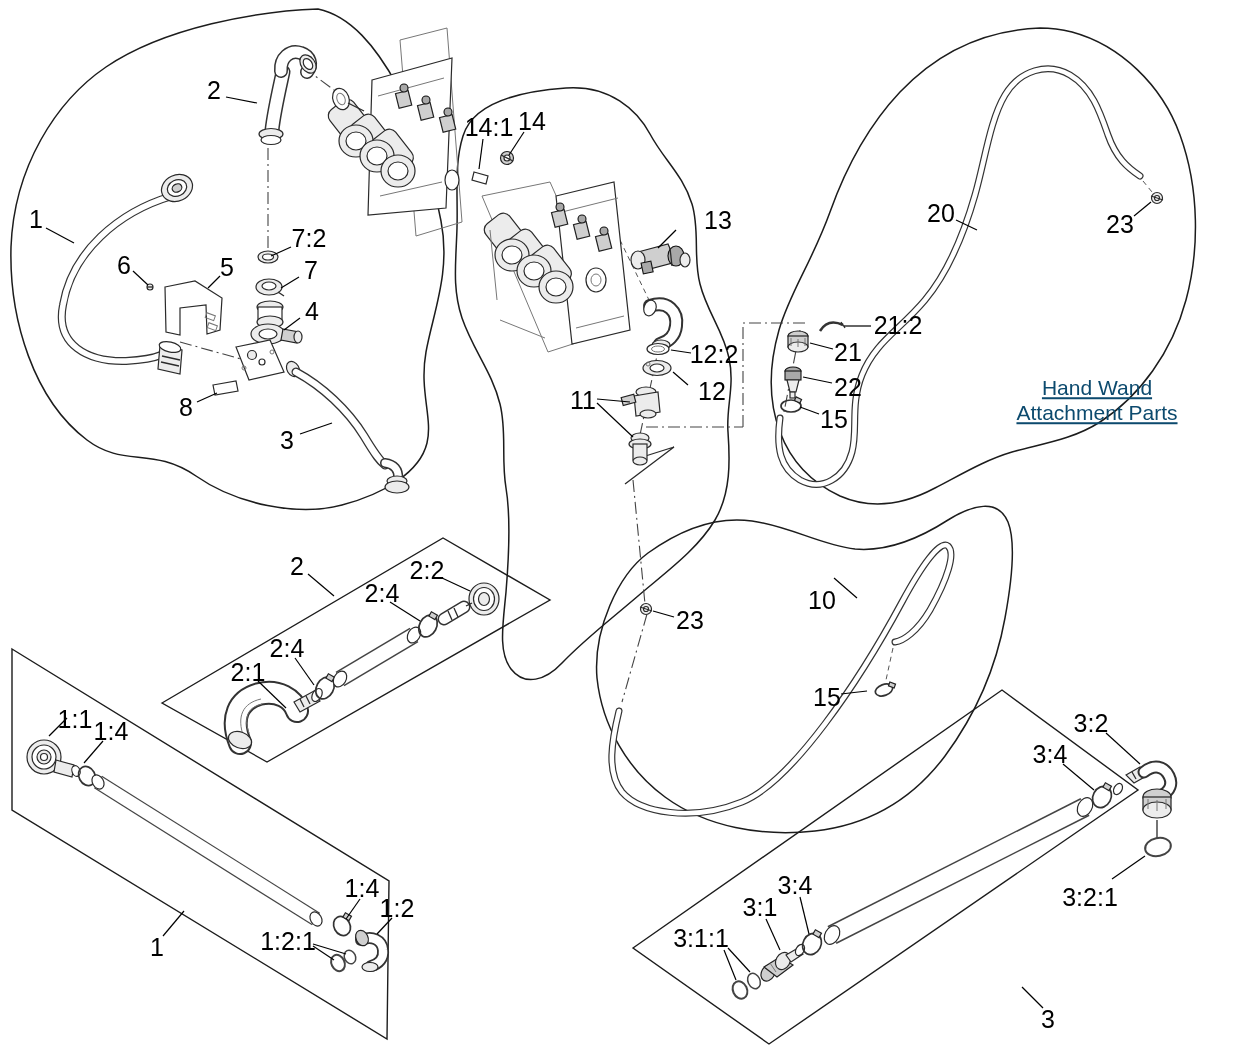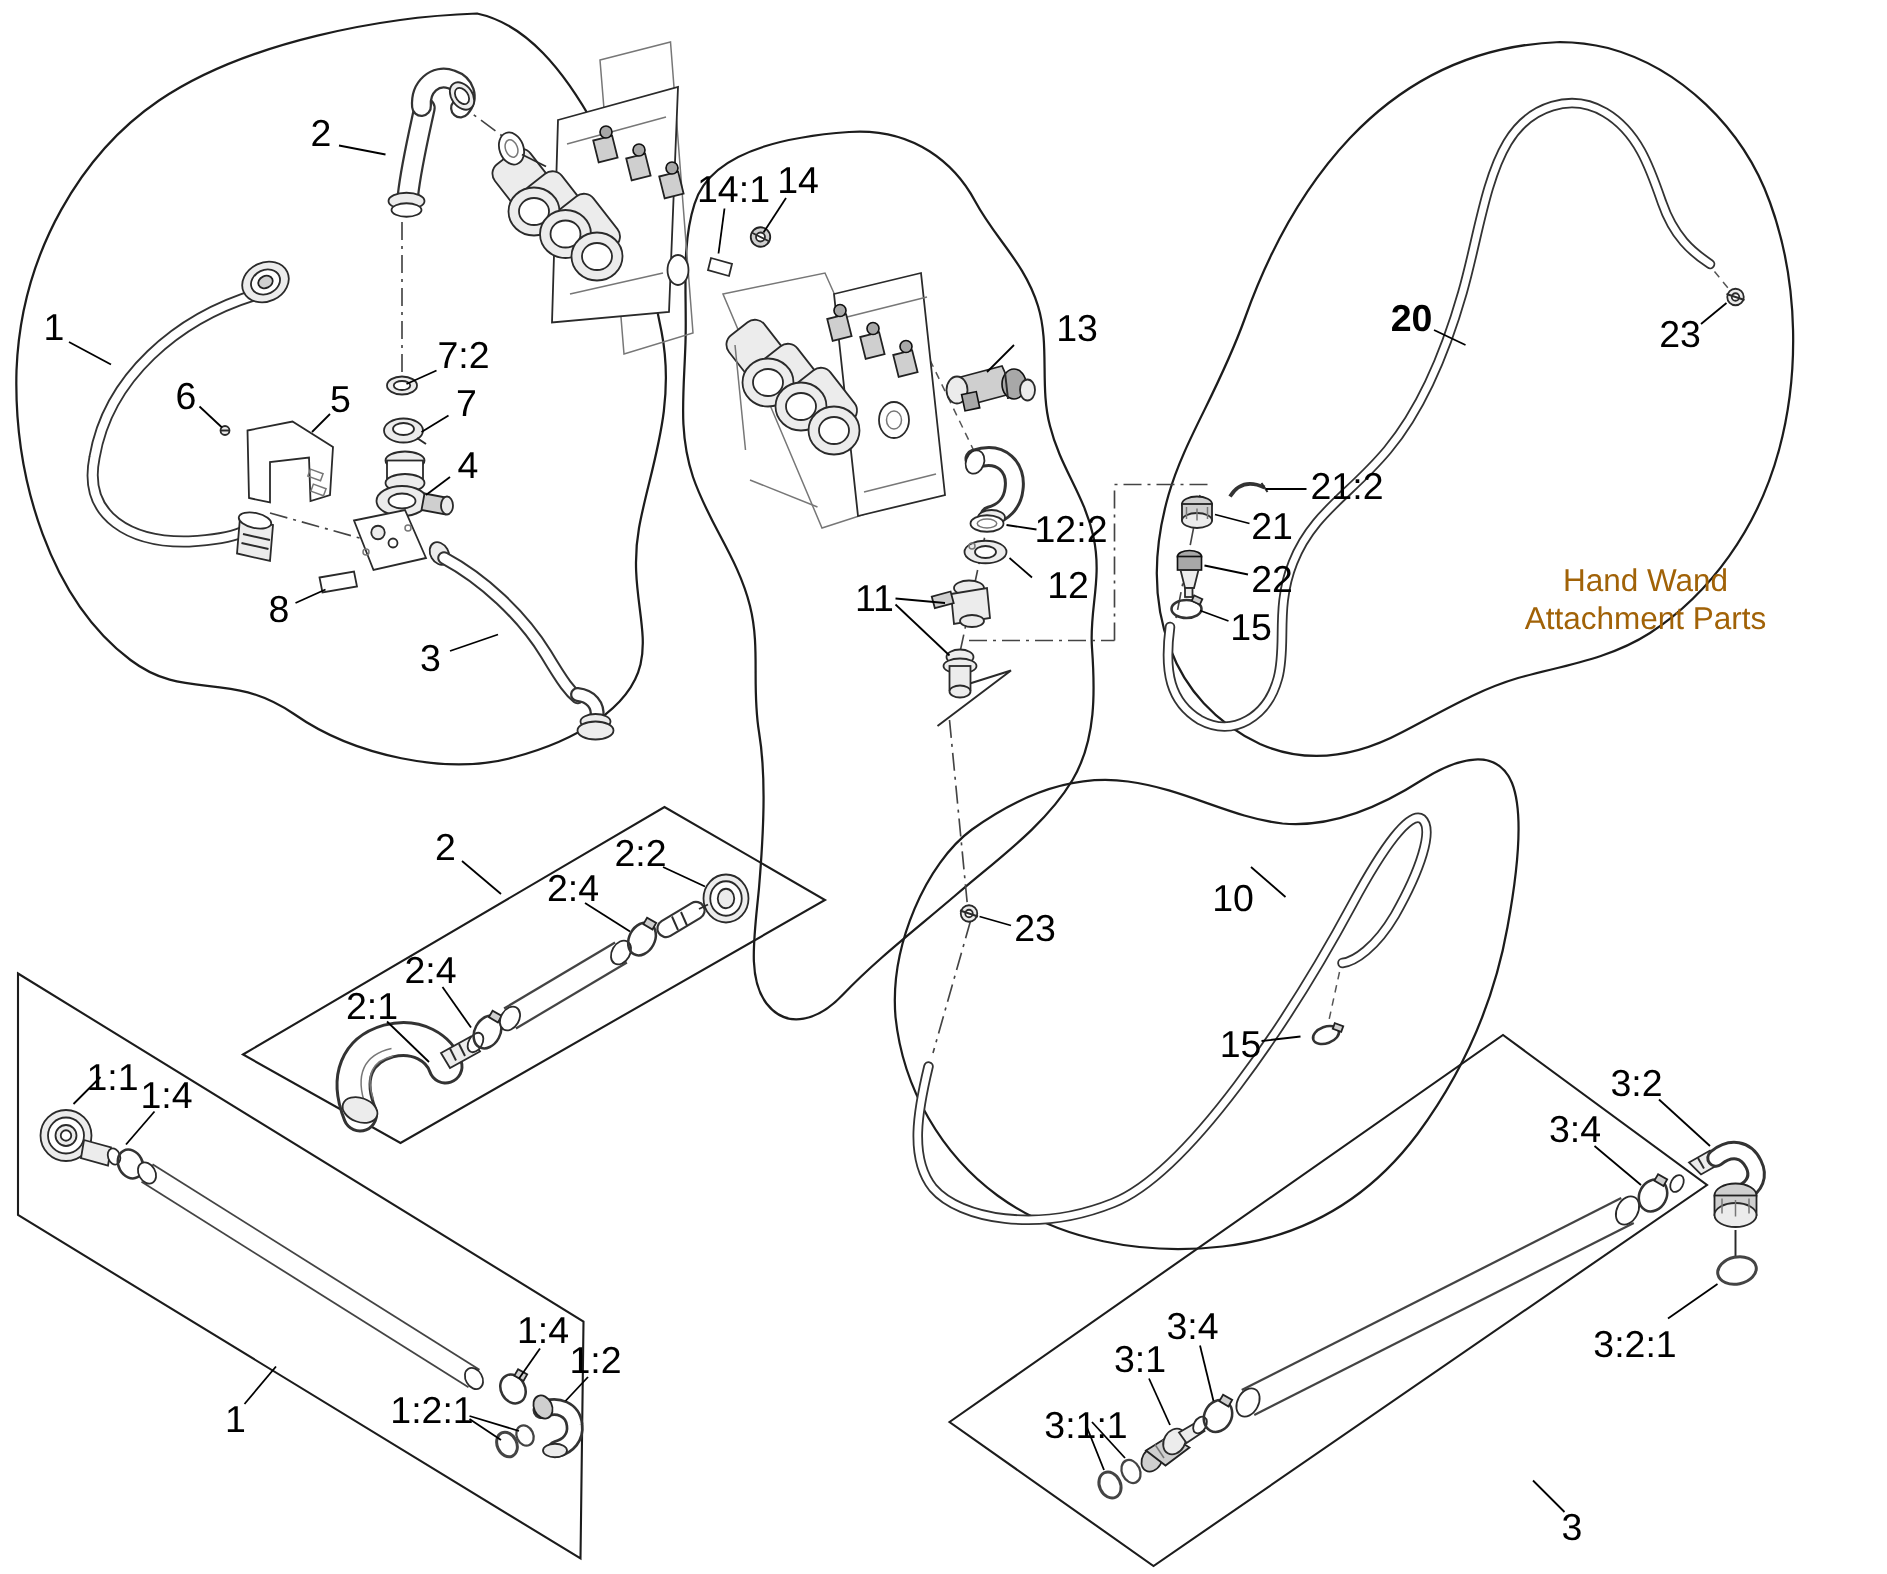--- a/index.html
+++ b/index.html
@@ -2,22 +2,22 @@
 <html><head>
 <meta charset="utf-8">
 <style>
   html,body{margin:0;padding:0;background:#fff;}
   #canvas{position:relative;width:1258px;height:1049px;background:#fff;overflow:hidden;
           font-family:"Liberation Sans", sans-serif;}
   #art,#overlay{position:absolute;left:0;top:0;}
   #callout-layer{position:absolute;left:0;top:0;width:100%;height:100%;pointer-events:none;}
   .callout{position:absolute;transform:translate(-50%,-50%);font-size:25px;color:#000;
            white-space:nowrap;line-height:1;}
-  .section-title{position:absolute;transform:translate(-50%,-50%);font-size:21px;color:#a16207;
-                 text-align:center;line-height:1.18;}
+  .section-title{position:absolute;transform:translate(-50%,-50%);font-size:21px;color:#0c4a6e;
+                 text-align:center;line-height:1.18;text-decoration:underline;}
   
   .blob{fill:none;stroke:#1c1c1c;stroke-width:1.5;}
   .panel{fill:none;stroke:#1c1c1c;stroke-width:1.4;}
   .ln{fill:none;stroke:#2a2a2a;stroke-width:1.3;}
   .lnl{fill:none;stroke:#777;stroke-width:1;}
   .fw{fill:#ffffff;stroke:#2a2a2a;stroke-width:1.2;}
   .fe{fill:#ececec;stroke:#2a2a2a;stroke-width:1.2;}
   .fg{fill:#cfcfcf;stroke:#222;stroke-width:1.2;}
   .fd{fill:#a8a8a8;stroke:#111;stroke-width:1.1;}
   .hoseO{fill:none;stroke:#333;stroke-width:8;stroke-linecap:round;}
@@ -450,21 +450,21 @@
       <div class="callout" style="left: 227px; top: 267px;">5</div>
       <div class="callout" style="left: 186px; top: 407px;">8</div>
       <div class="callout" style="left: 287px; top: 440px;">3</div>
       <div class="callout" style="left: 489px; top: 127px;">14:1</div>
       <div class="callout" style="left: 532px; top: 121px;">14</div>
       <div class="callout" style="left: 718px; top: 220px;">13</div>
       <div class="callout" style="left: 714px; top: 354px;">12:2</div>
       <div class="callout" style="left: 702px; top: 391px; margin-left: 10px;">12</div>
       <div class="callout" style="left: 583px; top: 400px;">11</div>
       <div class="callout" style="left: 690px; top: 620px;">23</div>
-      <div class="callout" style="left: 941px; top: 213px; font-weight: bold;">20</div>
+      <div class="callout" style="left: 941px; top: 213px;">20</div>
       <div class="callout" style="left: 1120px; top: 224px;">23</div>
       <div class="callout" style="left: 898px; top: 325px;">21:2</div>
       <div class="callout" style="left: 848px; top: 352px;">21</div>
       <div class="callout" style="left: 848px; top: 387px;">22</div>
       <div class="callout" style="left: 834px; top: 419px;">15</div>
       <div class="callout" style="left: 822px; top: 568px; margin-top: 32px;">10</div>
       <div class="callout" style="left: 827px; top: 697px;">15</div>
       <div class="callout" style="left: 75px; top: 719px;">1:1</div>
       <div class="callout" style="left: 111px; top: 731px;">1:4</div>
       <div class="callout" style="left: 157px; top: 947px;">1</div>
@@ -474,19 +474,19 @@
       <div class="callout" style="left: 297px; top: 566px;">2</div>
       <div class="callout" style="left: 427px; top: 570px;">2:2</div>
       <div class="callout" style="left: 382px; top: 593px;">2:4</div>
       <div class="callout" style="left: 287px; top: 648px;">2:4</div>
       <div class="callout" style="left: 248px; top: 672px;">2:1</div>
       <div class="callout" style="left: 1091px; top: 723px;">3:2</div>
       <div class="callout" style="left: 1050px; top: 754px;">3:4</div>
       <div class="callout" style="left: 1090px; top: 897px;">3:2:1</div>
       <div class="callout" style="left: 795px; top: 885px;">3:4</div>
       <div class="callout" style="left: 760px; top: 907px;">3:1</div>
-      <div class="callout" style="left: 724px; top: 938px; margin-top: 13px;">3:1:1</div>
+      <div class="callout" style="left: 701px; top: 938px;">3:1:1</div>
       <div class="callout" style="left: 1048px; top: 1019px;">3</div>
     </div>
 
 <div class="section-title" style="left:1097px;top:401px;width:190px;">Hand Wand Attachment Parts</div>
 
 </div>
 
 </body></html>

